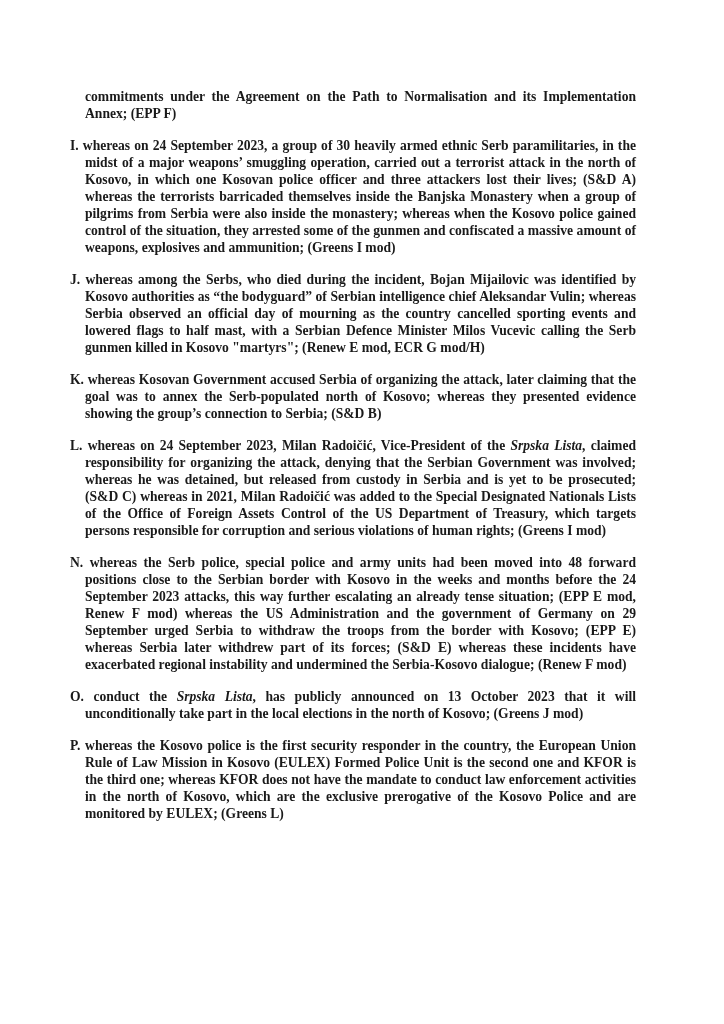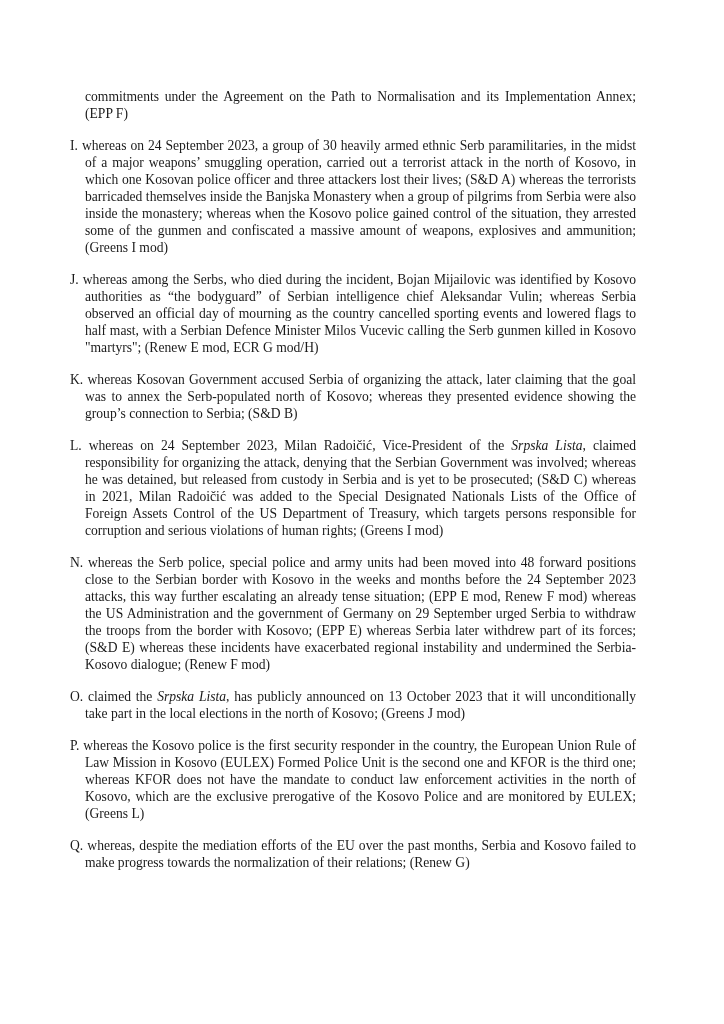--- a/index.html
+++ b/index.html
@@ -12,20 +12,21 @@
     font-family: "Liberation Serif", "DejaVu Serif", serif;
     font-size: 13.6px;
     line-height: 17px;
     color: #1a1a1a;
   }
   .para {
     margin: 0 0 15px 0;
     padding-left: 15px;
     text-indent: -15px;
     text-align: justify;
+    font-weight: bold;
   }
   .para.cont {
     padding-left: 15px;
     text-indent: 0;
   }
   .letter { display: inline; }
   .txt { display: inline; }
   .em { font-style: italic; }
 </style>
 </head>
@@ -58,26 +59,22 @@
   </p>
 
 
   <p class="para">
     <span class="letter">N.</span>
     <span class="txt">whereas the Serb police, special police and army units had been moved into 48 forward positions close to the Serbian border with Kosovo in the weeks and months before the 24 September 2023 attacks, this way further escalating an already tense situation; (EPP E mod, Renew F mod) whereas the US Administration and the government of Germany on 29 September urged Serbia to withdraw the troops from the border with Kosovo; (EPP E) whereas Serbia later withdrew part of its forces; (S&amp;D E) whereas these incidents have exacerbated regional instability and undermined the Serbia-Kosovo dialogue; (Renew F mod)</span>
   </p>
 
   <p class="para">
     <span class="letter">O.</span>
-    <span class="txt">claimed the </span><span class="txt em">Srpska Lista</span><span class="txt">, has publicly announced on 13 October 2023 that it will unconditionally take part in the local elections in the north of Kosovo; (Greens J mod)</span>
+    <span class="txt">conduct the </span><span class="txt em">Srpska Lista</span><span class="txt">, has publicly announced on 13 October 2023 that it will unconditionally take part in the local elections in the north of Kosovo; (Greens J mod)</span>
   </p>
 
   <p class="para">
     <span class="letter">P.</span>
     <span class="txt">whereas the Kosovo police is the first security responder in the country, the European Union Rule of Law Mission in Kosovo (EULEX) Formed Police Unit is the second one and KFOR is the third one; whereas KFOR does not have the mandate to conduct law enforcement activities in the north of Kosovo, which are the exclusive prerogative of the Kosovo Police and are monitored by EULEX; (Greens L)</span>
   </p>
 
-  <p class="para">
-    <span class="letter">Q.</span>
-    <span class="txt">whereas, despite the mediation efforts of the EU over the past months, Serbia and Kosovo failed to make progress towards the normalization of their relations; (Renew G)</span>
-  </p>
 
 </div>
 
 </body></html>

